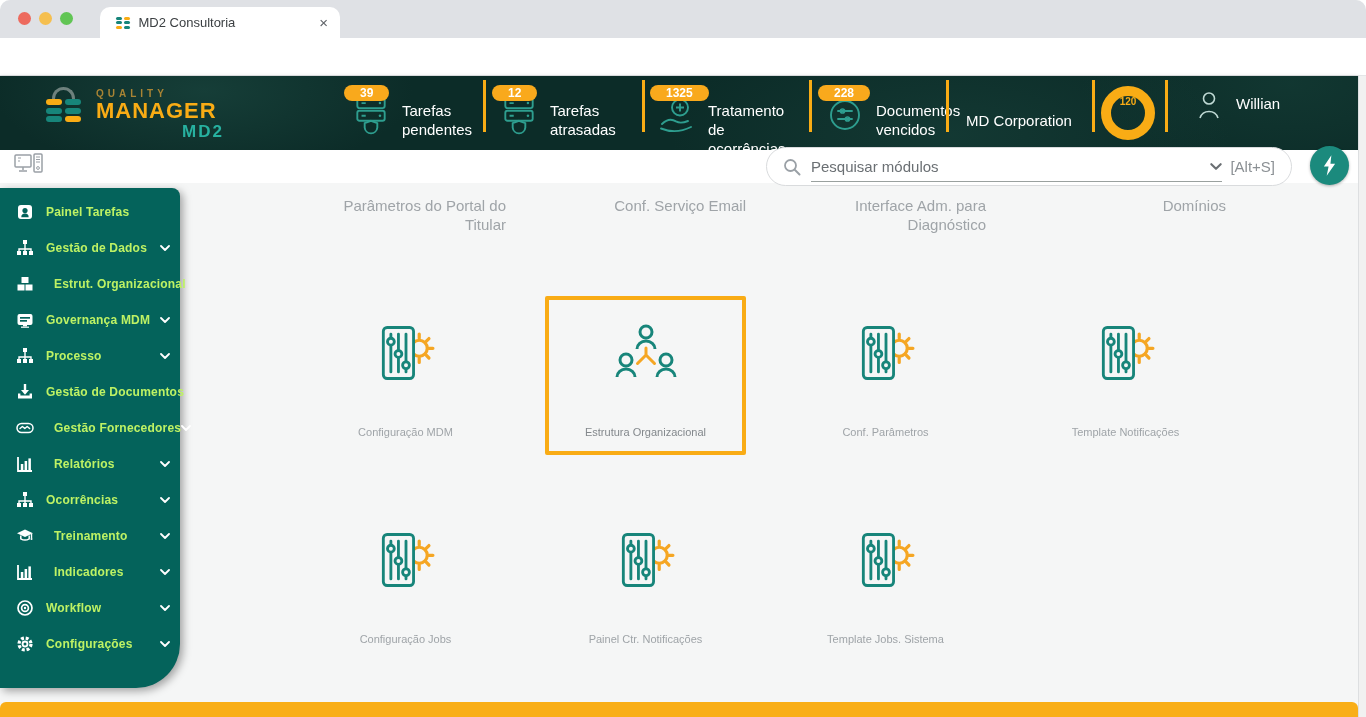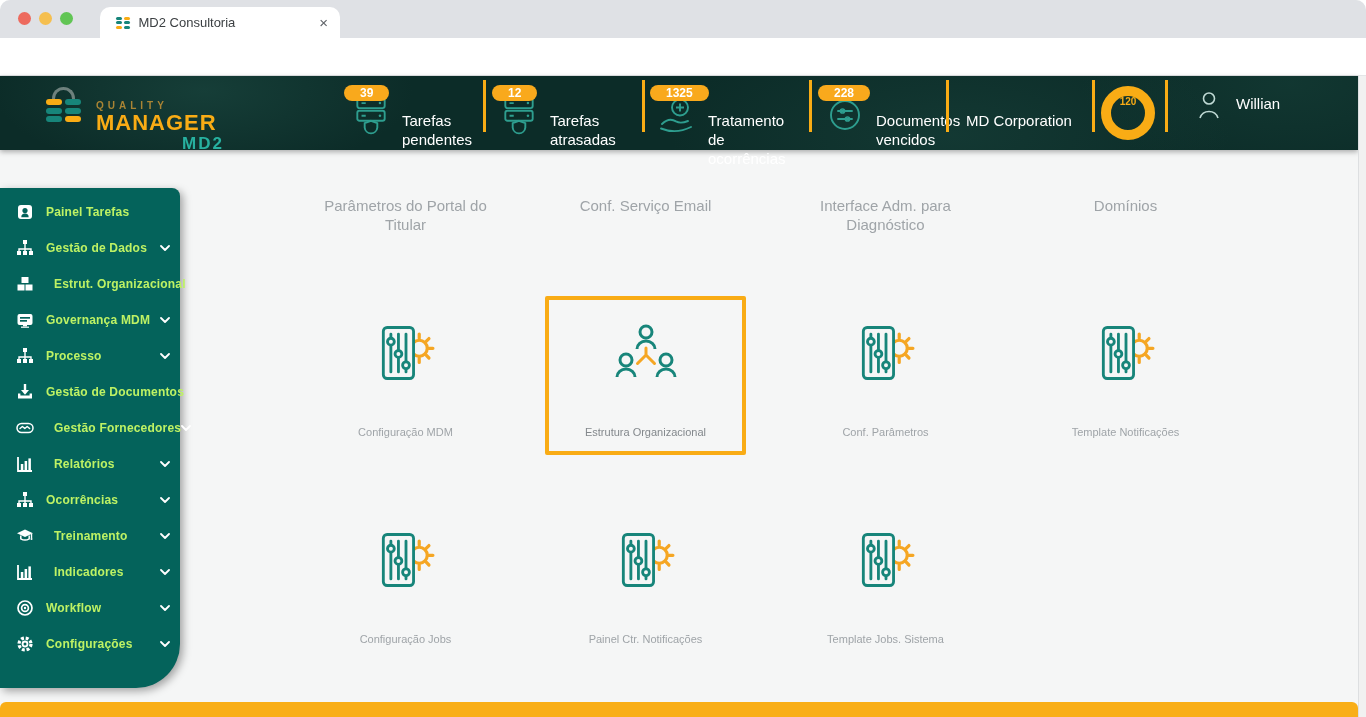--- a/index.html
+++ b/index.html
@@ -43,47 +43,47 @@
       radial-gradient(ellipse 300px 120px at 15% 20%,rgba(40,95,85,.35),transparent 70%),
       radial-gradient(ellipse 400px 160px at 70% 80%,rgba(35,85,76,.3),transparent 70%),
       radial-gradient(ellipse 300px 140px at 95% 10%,rgba(30,80,70,.3),transparent 70%),
       var(--header);
     box-shadow:0 2px 5px rgba(0,0,0,.3);}
   .logo{position:absolute;left:44px;top:10px;display:flex;}
   .lock{position:relative;width:40px;height:48px;}
   .arch{position:absolute;left:8px;top:1px;width:23px;height:13px;border:3px solid #6E817D;border-bottom:none;border-radius:12px 12px 0 0;}
   .lockbars{position:absolute;left:2px;top:13px;display:grid;grid-template-columns:16px 16px;grid-auto-rows:6px;gap:2.5px 3px;}
   .lockbars b{border-radius:3px;}
-  .logo-text{margin-left:12px;margin-top:14px;width:128px;}
+  .logo-text{margin-left:12px;margin-top:2px;width:128px;}
   .lg-q{font-size:10px;letter-spacing:4px;color:#A98434;font-weight:bold;}
   .lg-m{font-size:22px;letter-spacing:1px;color:var(--orange);font-weight:bold;line-height:23px;}
   .lg-2{font-size:17px;letter-spacing:2px;color:#27B1A0;font-weight:bold;text-align:right;line-height:19px;}
   .sep{position:absolute;top:4px;width:3px;height:52px;background:var(--orange);}
   .stat{position:absolute;top:13px;display:flex;}
   .stat-ic{position:relative;width:40px;height:40px;margin-top:6px;flex:none;}
   .pill{position:absolute;top:-10px;left:-8px;background:#F9A91C;color:#fff;font-size:12px;font-weight:bold;padding:1px 16px;border-radius:10px;z-index:2;}
-  .stat-label{color:#fff;font-size:15px;line-height:19px;font-weight:500;margin-left:10px;margin-top:22px;}
+  .stat-label{color:#fff;font-size:15px;line-height:19px;font-weight:500;margin-left:10px;margin-top:12px;}
   .company{position:absolute;left:946px;top:36px;width:146px;text-align:center;color:#fff;font-size:15px;font-weight:500;}
   .ring{position:absolute;left:1101px;top:10px;width:54px;height:54px;border:10px solid var(--orange);border-radius:50%;display:flex;align-items:flex-start;justify-content:center;color:var(--orange);font-size:10px;font-weight:bold;}
   .user{position:absolute;left:1196px;top:14px;display:flex;}
   .user-name{color:#fff;font-size:15px;font-weight:500;margin-left:14px;margin-top:5px;}
 
   
   .subbar{position:absolute;left:0;top:150px;width:1358px;height:33px;background:#fff;}
   .monitor{position:absolute;left:14px;top:3px;color:#9AA0A6;}
   .searchpill{position:absolute;left:766px;top:-3px;width:526px;height:39px;border:1px solid #D9DBDD;border-radius:20px;background:#fff;display:flex;align-items:center;padding:0 16px;z-index:5;}
   .underline-zone{flex:1;display:flex;align-items:center;border-bottom:1px solid #9AA19F;height:30px;margin-left:10px;}
   .searchpill input{flex:1;border:none;outline:none;font-size:15px;color:#555;background:transparent;font-family:"Liberation Sans",sans-serif;}
   .searchpill input::placeholder{color:#6A6F73;opacity:1;}
   .shortcut{font-size:15px;color:#8B9094;margin-left:8px;white-space:nowrap;}
   .boltbtn{position:absolute;left:1310px;top:-4px;width:39px;height:39px;border-radius:50%;background:#1B8A7D;display:flex;align-items:center;justify-content:center;box-shadow:0 1px 3px rgba(0,0,0,.3);z-index:5;}
 
   
   .content{position:absolute;left:0;top:183px;width:1358px;height:534px;background:var(--bg);}
-  .toptile{position:absolute;width:201px;text-align:center;color:var(--gray-label);font-size:15px;line-height:19px;top:13px;}
+  .toptile{position:absolute;width:201px;text-align:right;color:var(--gray-label);font-size:15px;line-height:19px;top:13px;}
   .tile{position:absolute;width:201px;height:159px;text-align:center;}
   .tile.selected{border:4px solid var(--orange);border-radius:2px;}
   .tile-icon{position:absolute;left:50%;transform:translateX(-50%);top:26px;}
   .tile.selected .tile-icon{top:22px;}
   .tile-label{position:absolute;left:0;top:130px;width:100%;color:var(--gray-label);font-size:11px;}
   .tile.selected .tile-label{top:126px;color:#83888C;}
 
   
   .sidebar{position:absolute;left:0;top:188px;width:180px;height:500px;background:var(--sb);border-radius:0 8px 44px 0;box-shadow:3px 3px 9px rgba(0,0,0,.35);padding-top:6px;z-index:10;}
   .sb-item{height:36px;display:flex;align-items:center;padding:0 10px 0 13px;color:#bef264;cursor:pointer;}
@@ -354,20 +354,42 @@
       </div>
     <div class="sep" style="left:1165px"></div>
     <div class="user">
       <svg width="26" height="30">
           <use href="#s-person"></use>
         </svg>
       <span class="user-name">Willian</span>
     </div>
   </div>
 
+  <div class="subbar">
+    <svg class="monitor" width="30" height="22">
+        <use href="#s-monitor"></use>
+      </svg>
+    <div class="searchpill">
+      <svg width="18" height="18">
+          <use href="#s-magnifier"></use>
+        </svg>
+      <span class="underline-zone">
+        <input type="text" placeholder="Pesquisar módulos" style="">
+        <svg width="12" height="7" style="color:#6A6F73">
+            <use href="#s-chev"></use>
+          </svg>
+      </span>
+      <span class="shortcut">[Alt+S]</span>
+    </div>
+    <div class="boltbtn">
+      <svg width="15" height="21">
+          <use href="#s-bolt"></use>
+        </svg>
+    </div>
+  </div>
 
   <div class="content">
     <div class="toptile" style="left:305px">Parâmetros do Portal do Titular</div>
     <div class="toptile" style="left:545px">Conf. Serviço Email</div>
     <div class="toptile" style="left:785px">Interface Adm. para Diagnóstico</div>
     <div class="toptile" style="left:1025px">Domínios</div>
 
     <div class="tile" style="left:305px;top:113px">
       <svg class="tile-icon" width="68" height="62">
           <use href="#s-slidergear"></use>

